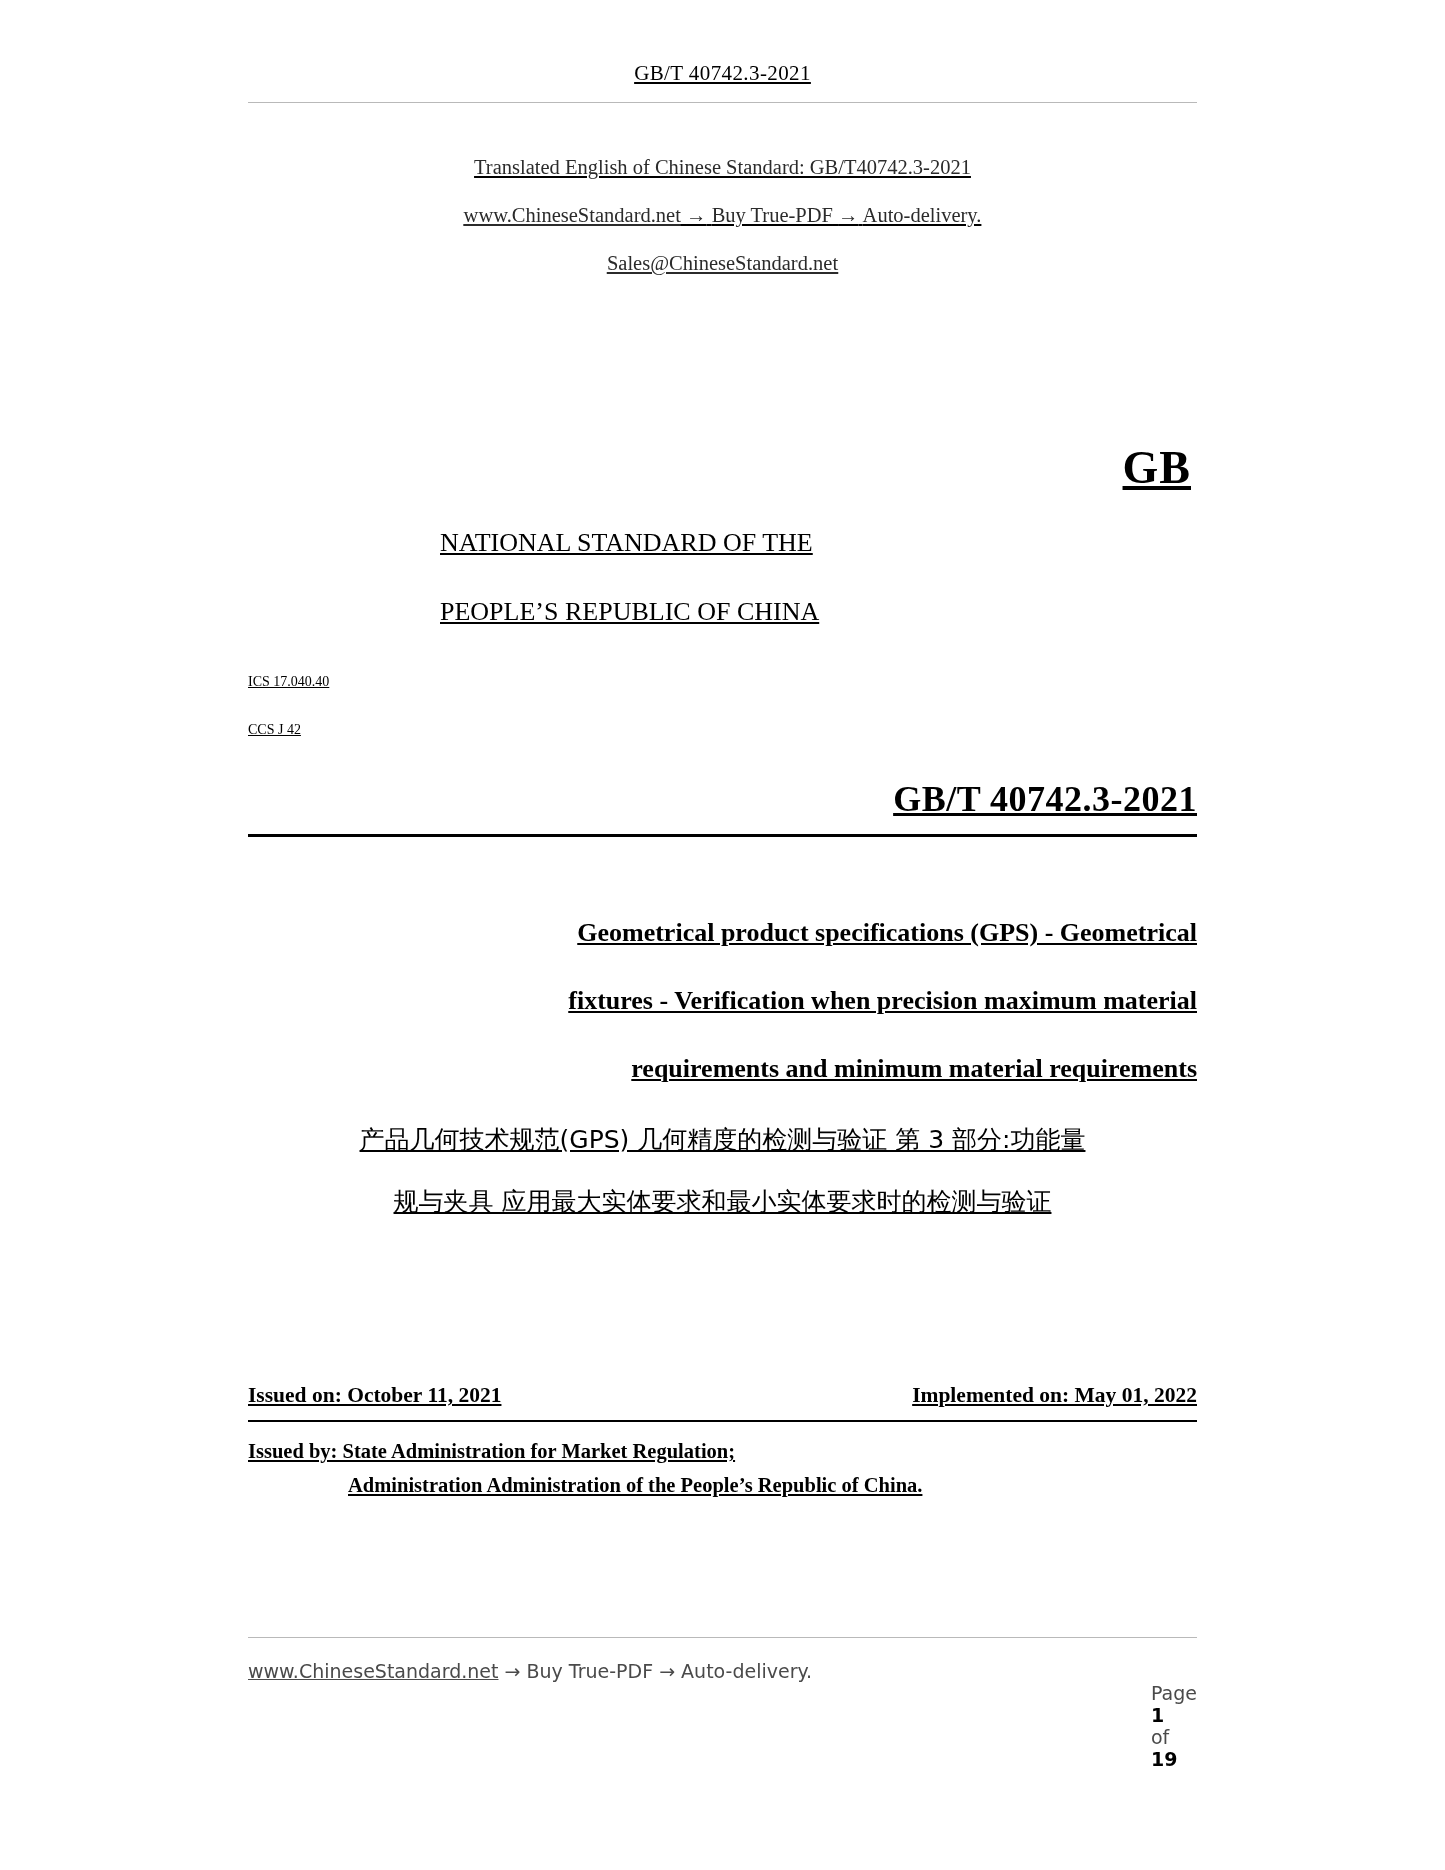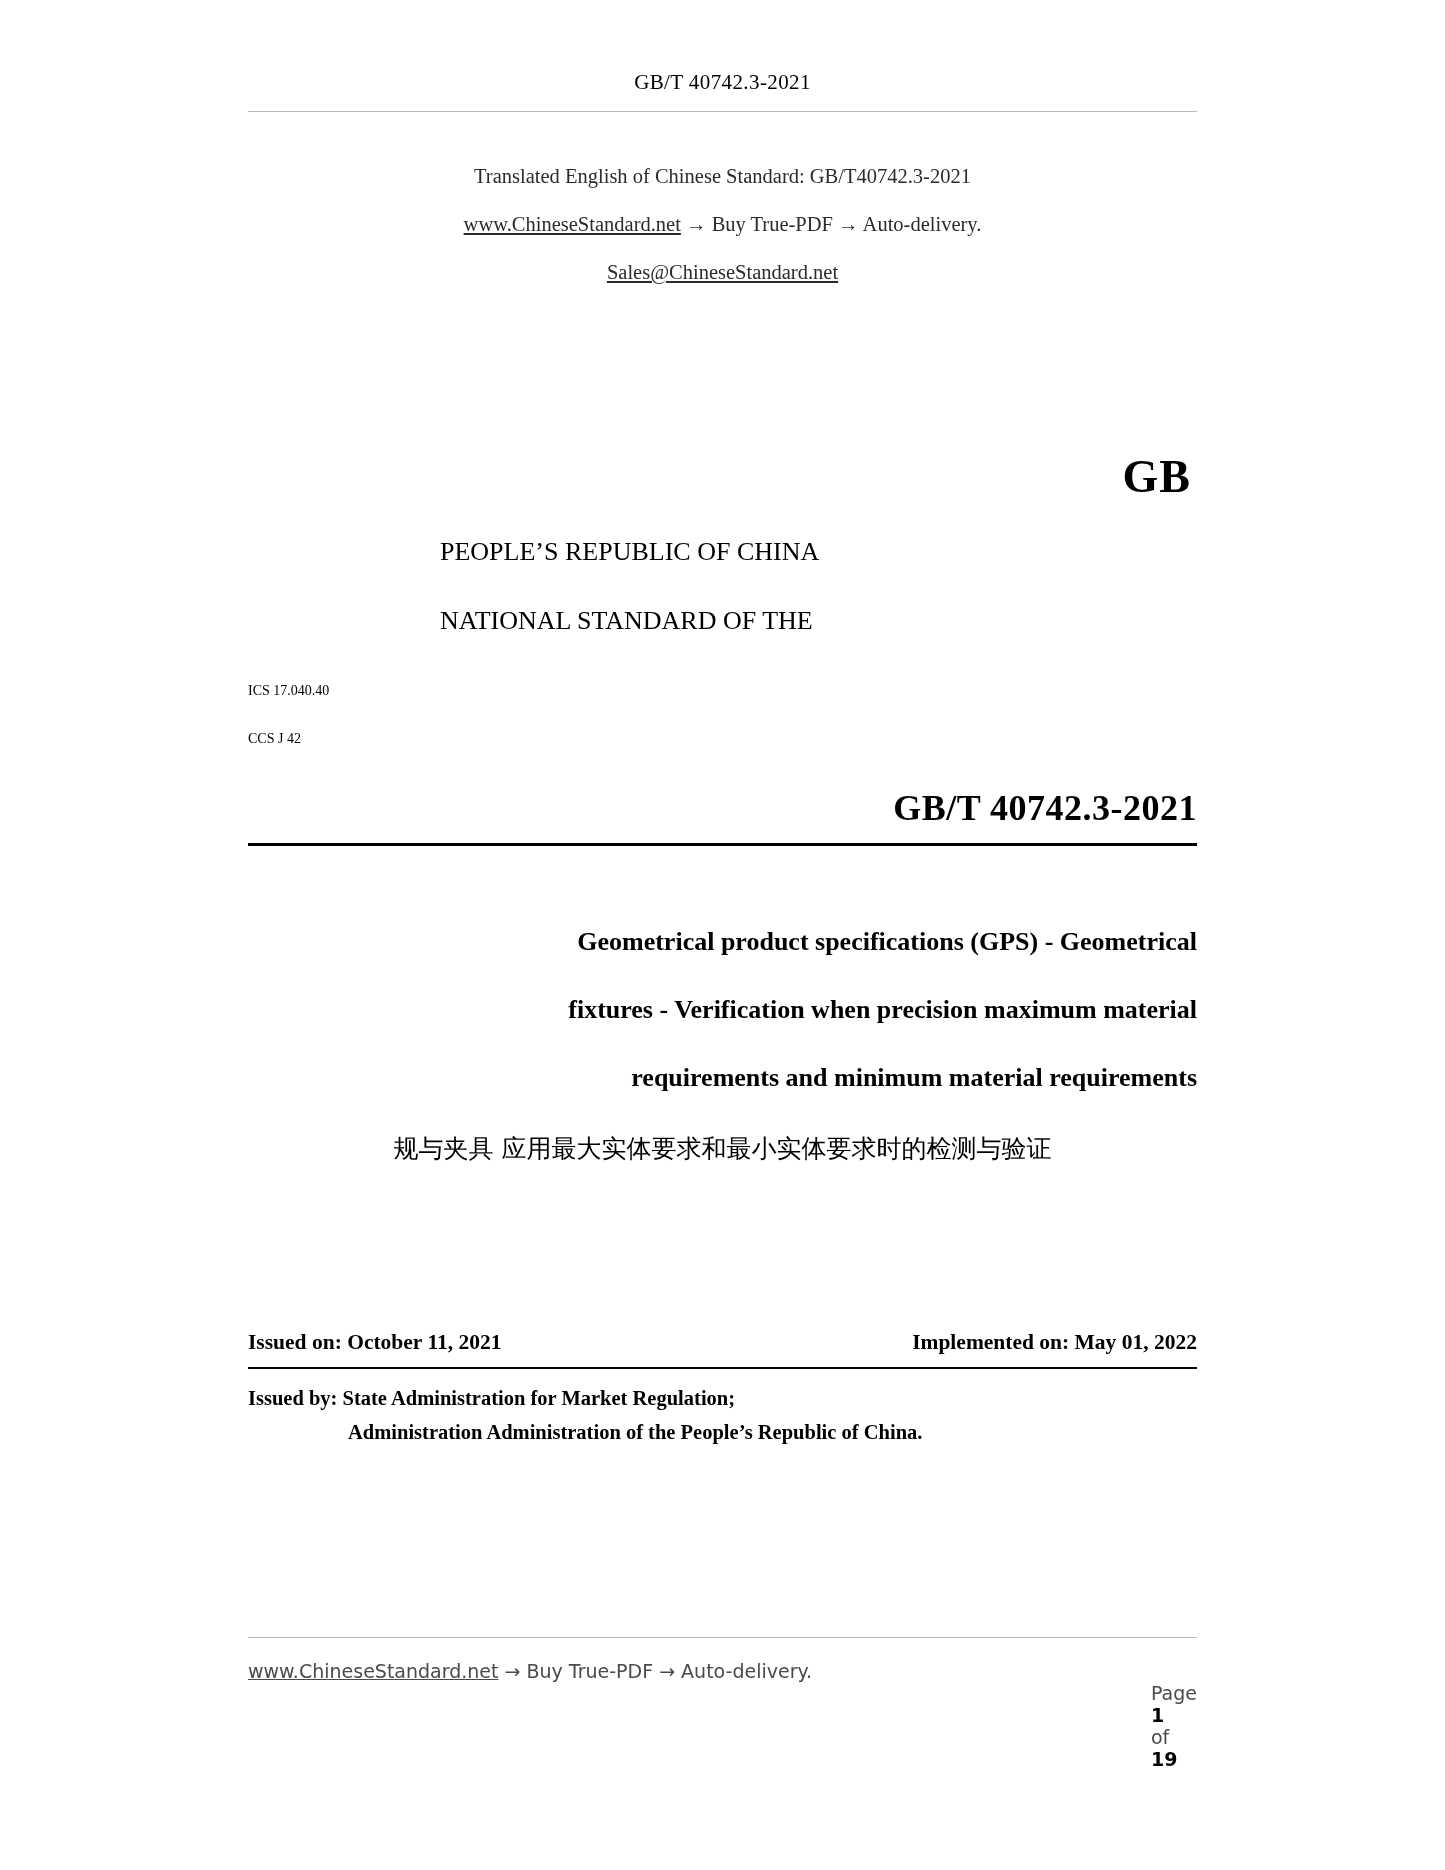--- a/index.html
+++ b/index.html
@@ -12,21 +12,22 @@
     height: 1870px;
     font-family: "Liberation Serif", serif;
     color: #000000;
     position: relative;
   }
   .page {
     position: relative;
     width: 1445px;
     height: 1870px;
     box-sizing: border-box;
-    padding: 12px 248px;
+    padding: 3px 248px;
+    text-decoration: underline;
   }
 
   
   .header {
     text-align: center;
     padding-top: 58px;
     font-size: 21px;
     letter-spacing: 0.4px;
   }
   .header-rule {
@@ -173,39 +174,40 @@
       <span>Auto-delivery.</span>
     </div>
     <div>
       <span class="link">Sales@ChineseStandard.net</span>
     </div>
   </div>
 
   <div class="gb-mark">GB</div>
 
   <div class="nat-lines">
+    <div>NATIONAL STANDARD OF THE</div>
     <div>PEOPLE’S REPUBLIC OF CHINA</div>
-    <div>NATIONAL STANDARD OF THE</div>
   </div>
 
   <div class="ics-block">
     <div>ICS 17.040.40</div>
     <div>CCS J 42</div>
   </div>
 
   <div class="std-no">GB/T  40742.3-2021</div>
   <div class="std-rule"></div>
 
   <div class="title-en">
     <div>Geometrical product specifications (GPS) - Geometrical</div>
     <div>fixtures - Verification when precision maximum material</div>
     <div>requirements and minimum material requirements</div>
   </div>
 
   <div class="title-cn">
+    <div>产品几何技术规范(GPS)  几何精度的检测与验证  第 3 部分:功能量</div>
     <div>规与夹具  应用最大实体要求和最小实体要求时的检测与验证</div>
   </div>
 
   <div class="dates">
     <span>Issued on: October 11, 2021</span>
     <span>Implemented on: May 01, 2022</span>
   </div>
   <div class="dates-rule"></div>
 
   <div class="issued-by">

